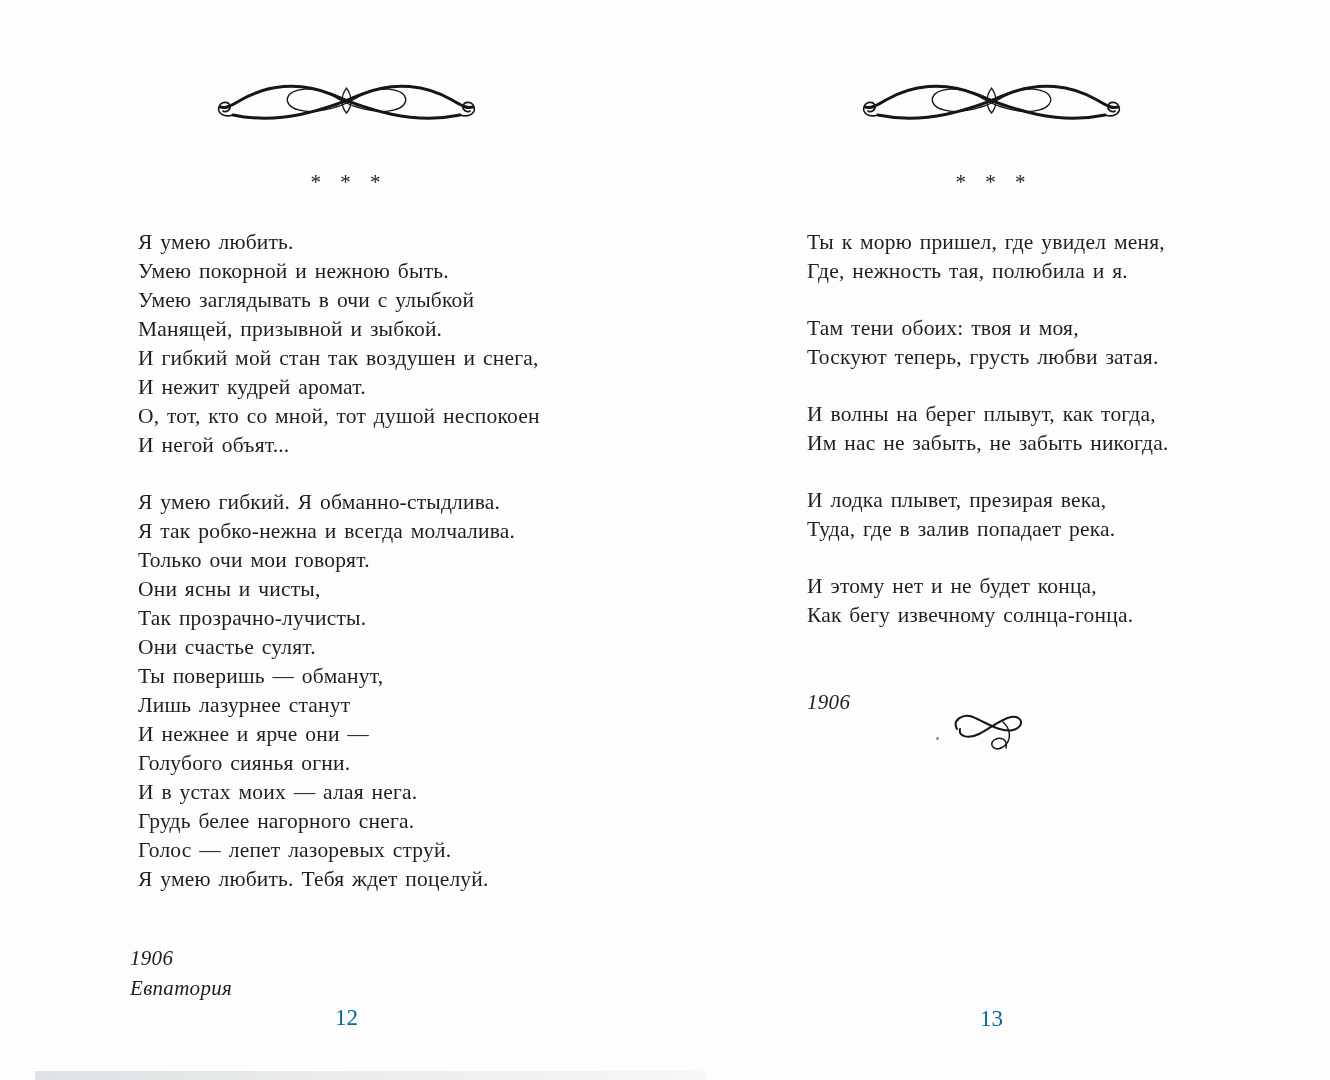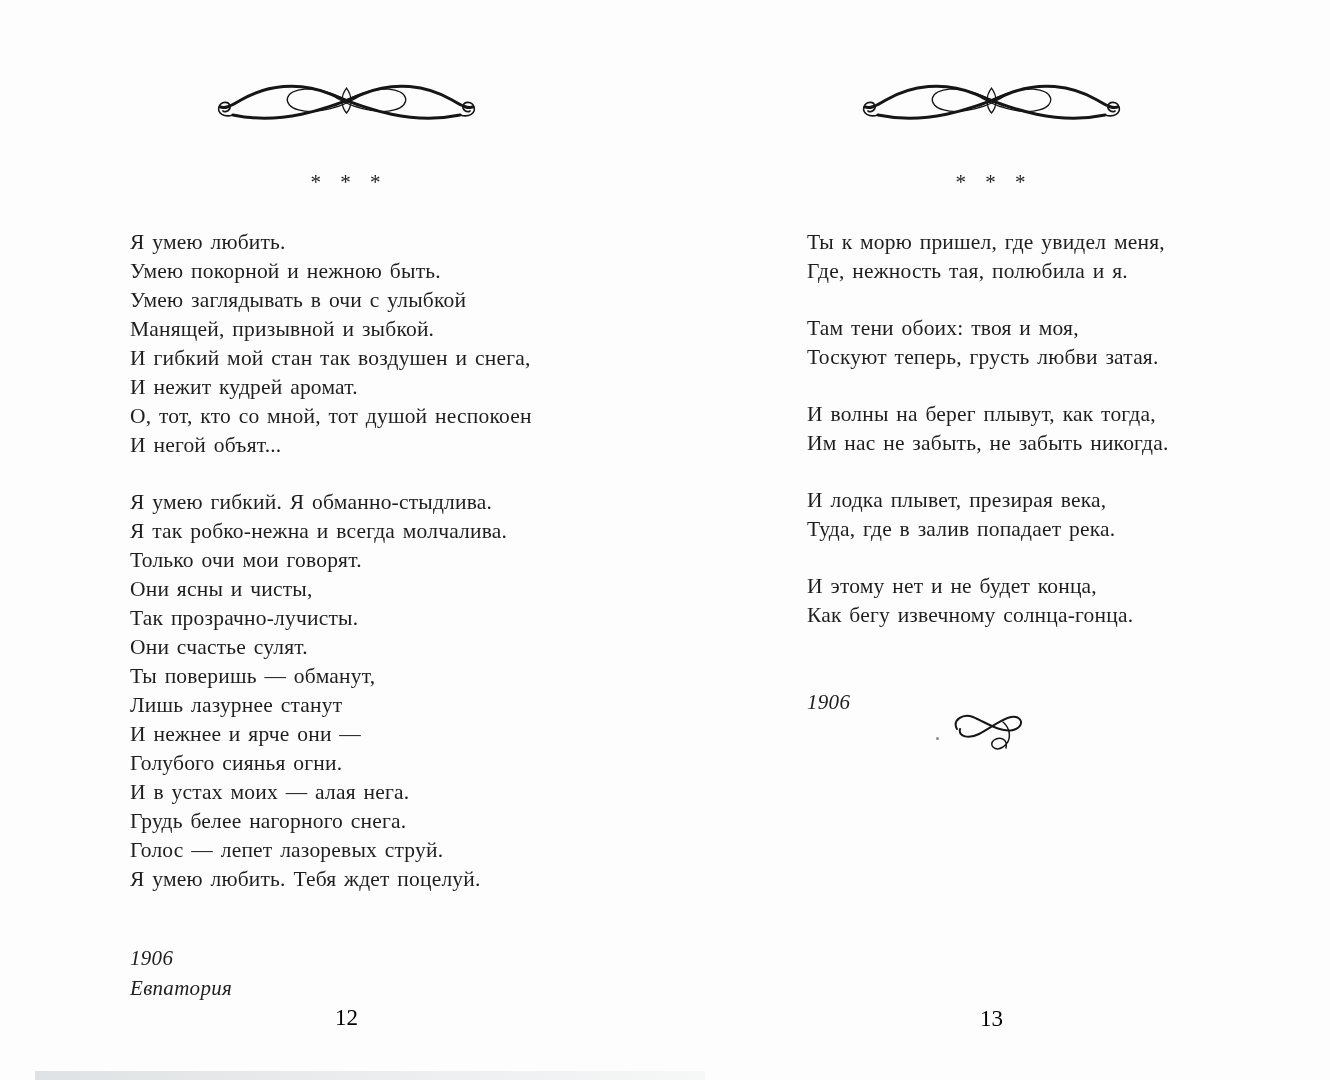--- a/index.html
+++ b/index.html
@@ -47,21 +47,21 @@
     font-size: 21px;
     line-height: 30px;
     letter-spacing: 0.3px;
     margin-top: 37px;
   }
   .page-number {
     position: absolute;
     width: 267px;
     text-align: center;
     font-size: 23px;
-    color: #000000;
+    color: #0369a1;
   }
   .end-ornament {
     position: absolute;
     width: 88px;
     height: 44px;
   }
   .end-ornament svg { width: 100%; height: 100%; display: block; }
   .ink-speck {
     position: absolute;
     width: 3px;
@@ -74,21 +74,21 @@
     left: 35px;
     top: 1071px;
     width: 670px;
     height: 9px;
     background: linear-gradient(to right, #dfe2e4, #f6f7f7);
   }
 
   
   .lp-ornament { left: 213px; top: 80px; }
   .lp-stars    { left: 213px; top: 170px; }
-  .lp-poem     { left: 130px; top: 228px; }
+  .lp-poem     { left: 138px; top: 228px; }
   .lp-attrib   { left: 130px; top: 906px; }
   .lp-number   { left: 213px; top: 1005px; }
 
   
   .rp-ornament { left: 858px; top: 80px; }
   .rp-stars    { left: 858px; top: 170px; }
   .rp-poem     { left: 807px; top: 228px; }
   .rp-attrib   { left: 807px; top: 650px; }
   .rp-flourish { left: 950px; top: 710px; }
   .rp-speck    { left: 936px; top: 737px; }

